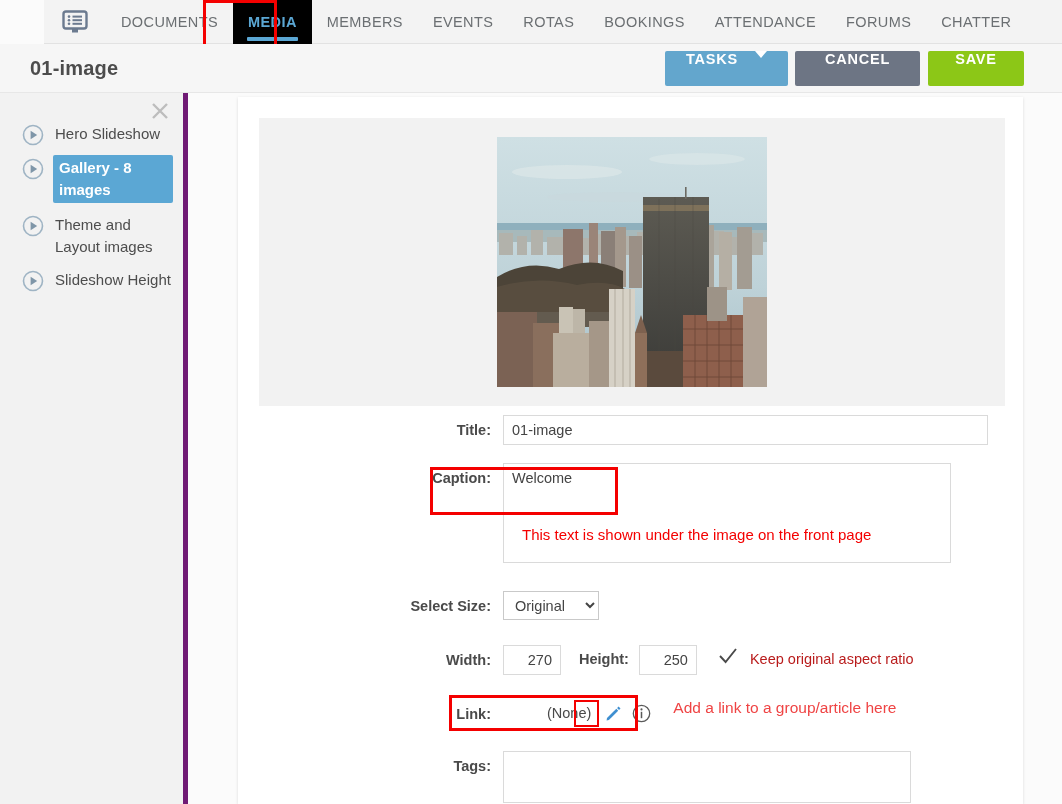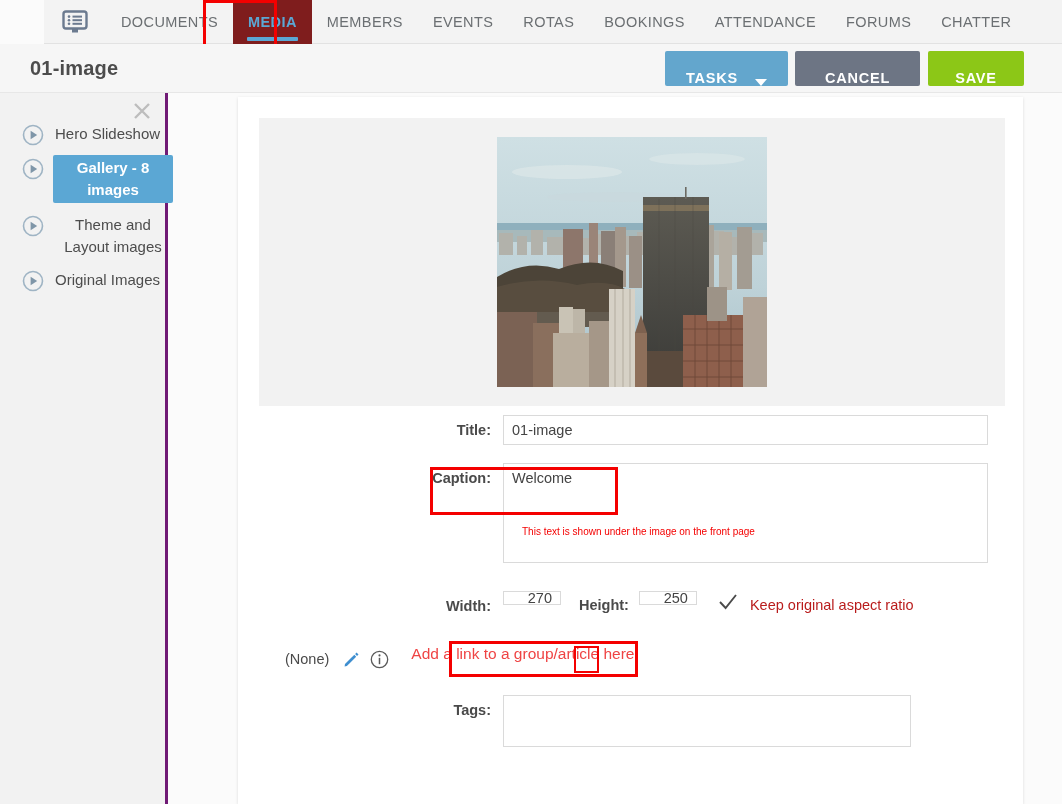--- a/index.html
+++ b/index.html
@@ -23,21 +23,21 @@
   .nav-logo svg{ display:block; }
   .nav-items{ display:flex; align-items:stretch; height:44px; }
   .nav-item{
     display:flex; align-items:center; justify-content:center;
     padding:0 15px; height:44px;
     font-size:14.5px; letter-spacing:.4px;
     color:#6b6f72; font-weight:400;
     position:relative; cursor:pointer;
     white-space:nowrap;
   }
-  .nav-item.active{ color:#5ba7d4; font-weight:700; background:#7f1d1d; }
+  .nav-item.active{ color:#5ba7d4; font-weight:700; background:#000000; }
   .nav-item.active .underline{
     position:absolute; left:14px; right:14px; bottom:3px; height:4px;
     background:#5ba7d4; border-radius:1px;
   }
   .nav-item .underline{ display:none; }
   .nav-item.active .underline{ display:block; }
   .nav-gear{
     position:absolute; right:18px; top:50%; transform:translateY(-50%);
     cursor:pointer; line-height:0;
   }
@@ -51,34 +51,34 @@
   }
   .page-title{
     position:absolute; left:30px; top:13px;
     font-size:20px; font-weight:bold; color:#4c4c4c; letter-spacing:.2px;
   }
   .btn{
     position:absolute; top:7px; height:35px;
     border:none; color:#fff; font-size:14.5px; font-weight:bold;
     letter-spacing:.8px; cursor:pointer; border-radius:2px;
     font-family:"Liberation Sans", sans-serif;
-    display:flex; align-items:flex-end; justify-content:center;
+    display:flex; align-items:flex-start; justify-content:center;
   }
   #btn-tasks{ left:665px; width:123px; background:#63a6cd; gap:17px; }
   #btn-tasks .caret{
     width:0;height:0;border-left:6px solid transparent;border-right:6px solid transparent;
     border-top:7px solid #fff;
   }
   #btn-cancel{ left:795px; width:125px; background:#6d7584; }
   #btn-save{ left:928px; width:96px; background:#8cc717; }
 
   
   .sidebar{
-    position:absolute; left:0; top:93px; width:168px; height:711px;
-    background:#f2f2f2; border-right:3px solid #701a75;text-align:center;
+    position:absolute; left:0; top:93px; width:188px; height:711px;
+    background:#f2f2f2; border-right:5px solid #701a75;
   }
   .sidebar-close{
     position:absolute; right:10px; top:5px; width:26px; height:26px;
     cursor:pointer;
   }
   .side-list{ position:absolute; left:0; top:28px; width:200px; }
   .side-item{
     display:flex; align-items:flex-start; padding:2px 8px 2px 22px;
     margin-bottom:7px; cursor:pointer;
   }
@@ -116,34 +116,34 @@
     line-height:30px;
   }
   .inp{
     border:1px solid #dadada; background:#fff;
     font-family:"Liberation Sans", sans-serif;
     font-size:14.5px; color:#444;
     padding:5px 8px; outline:none;
   }
   #title-input{ width:485px; height:30px; }
   #caption-input{
-    width:485px; height:100px; resize:none; line-height:19px;
+    width:448px; height:100px; resize:none; line-height:19px;
     overflow:hidden;
   }
   .caption-note{
     position:absolute; left:281px; top:63px;
-    font-size:10px; color:#f40000; white-space:nowrap;
+    font-size:15px; color:#f40000; white-space:nowrap;
   }
   #size-select{
     width:96px; height:29px;
     font-family:"Liberation Sans", sans-serif; font-size:14.5px;
     color:#444; border:1px solid #c9c9c9; background:#fff;
     padding-left:7px;
   }
-  .numinp{ width:58px; height:14px; text-align:right; padding-right:8px; }
+  .numinp{ width:58px; height:30px; text-align:right; padding-right:8px; }
   .inline-lbl{
     font-size:14.5px; font-weight:bold; color:#4a4a4a;
     line-height:29px; padding:0 10px 0 18px;
   }
   .checkmark{ margin:0 11px 0 20px; line-height:0; }
   .checktext{ font-size:14.5px; color:#b91c1c; line-height:29px; }
   .linkrow{ display:flex; align-items:center;margin-left:44px; }
   .linkvalue{ font-size:14.5px; color:#4a4a4a; line-height:28px; }
   .pencil-wrap{ margin:0 8px 0 12px; line-height:0; cursor:pointer; padding:2px; }
   .info-wrap{ line-height:0; cursor:pointer; }
@@ -265,21 +265,21 @@
       <span class="side-label">Theme and Layout images</span>
     </div>
 
     <div class="side-item">
       <span class="side-icon">
         <svg width="22" height="22" viewBox="0 0 22 22">
           <circle cx="11" cy="11" r="9.5" fill="none" stroke="#9fb4c4" stroke-width="1.6"></circle>
           <path d="M8.6 6.8 L15.2 11 L8.6 15.2 Z" fill="#7f96a8"></path>
         </svg>
       </span>
-      <span class="side-label">Original Images</span>
+      <span class="side-label">Slideshow Height</span>
     </div>
 
   </div>
 </div>
 
 <div class="main-card">
 
   <div class="image-stage">
     <div class="photo">
       <svg width="270" height="250" viewBox="0 0 270 250" preserveAspectRatio="none">
@@ -379,35 +379,42 @@
       <input class="inp" id="title-input" type="text" value="01-image" style="">
     </div>
 
     <div class="row" style="margin-bottom:28px;">
       <div class="lbl">Caption:</div>
       <textarea class="inp" id="caption-input" style="">Welcome</textarea>
       <div class="caption-note">This text is shown under the image on the front page</div>
       <div class="redbox" style="left:189px; top:4px; width:188px; height:48px;"></div>
     </div>
 
+    <div class="row" style="margin-bottom:24px;">
+      <div class="lbl">Select Size:</div>
+      <select id="size-select">
+        <option>Original</option>
+      </select>
+    </div>
 
     <div class="row" style="margin-bottom:24px;">
       <div class="lbl">Width:</div>
       <input class="inp numinp" type="text" value="270" style="">
       <span class="inline-lbl">Height:</span>
       <input class="inp numinp" type="text" value="250" style="">
       <span class="checkmark">
         <svg width="22" height="22" viewBox="0 0 22 22">
           <path d="M3 11 L8.6 17 L19 4" fill="none" stroke="#4a4a4a" stroke-width="1.9"></path>
         </svg>
       </span>
       <span class="checktext">Keep original aspect ratio</span>
     </div>
 
     <div class="row" style="margin-bottom:22px;">
+      <div class="lbl">Link:</div>
       <div class="linkrow">
         <span class="linkvalue">(None)</span>
         <span class="pencil-wrap">
           <svg width="17" height="17" viewBox="0 0 17 17">
             <path d="M2 13.1 L11.3 3.8 L13.2 5.7 L3.9 15 L1.6 15.4 Z" fill="#3f8fd0"></path>
             <path d="M12.1 3 L13.6 1.5 L15.5 3.4 L14 4.9 Z" fill="#3f8fd0"></path>
           </svg>
         </span>
         <span class="info-wrap">
           <svg width="19" height="19" viewBox="0 0 19 19">

